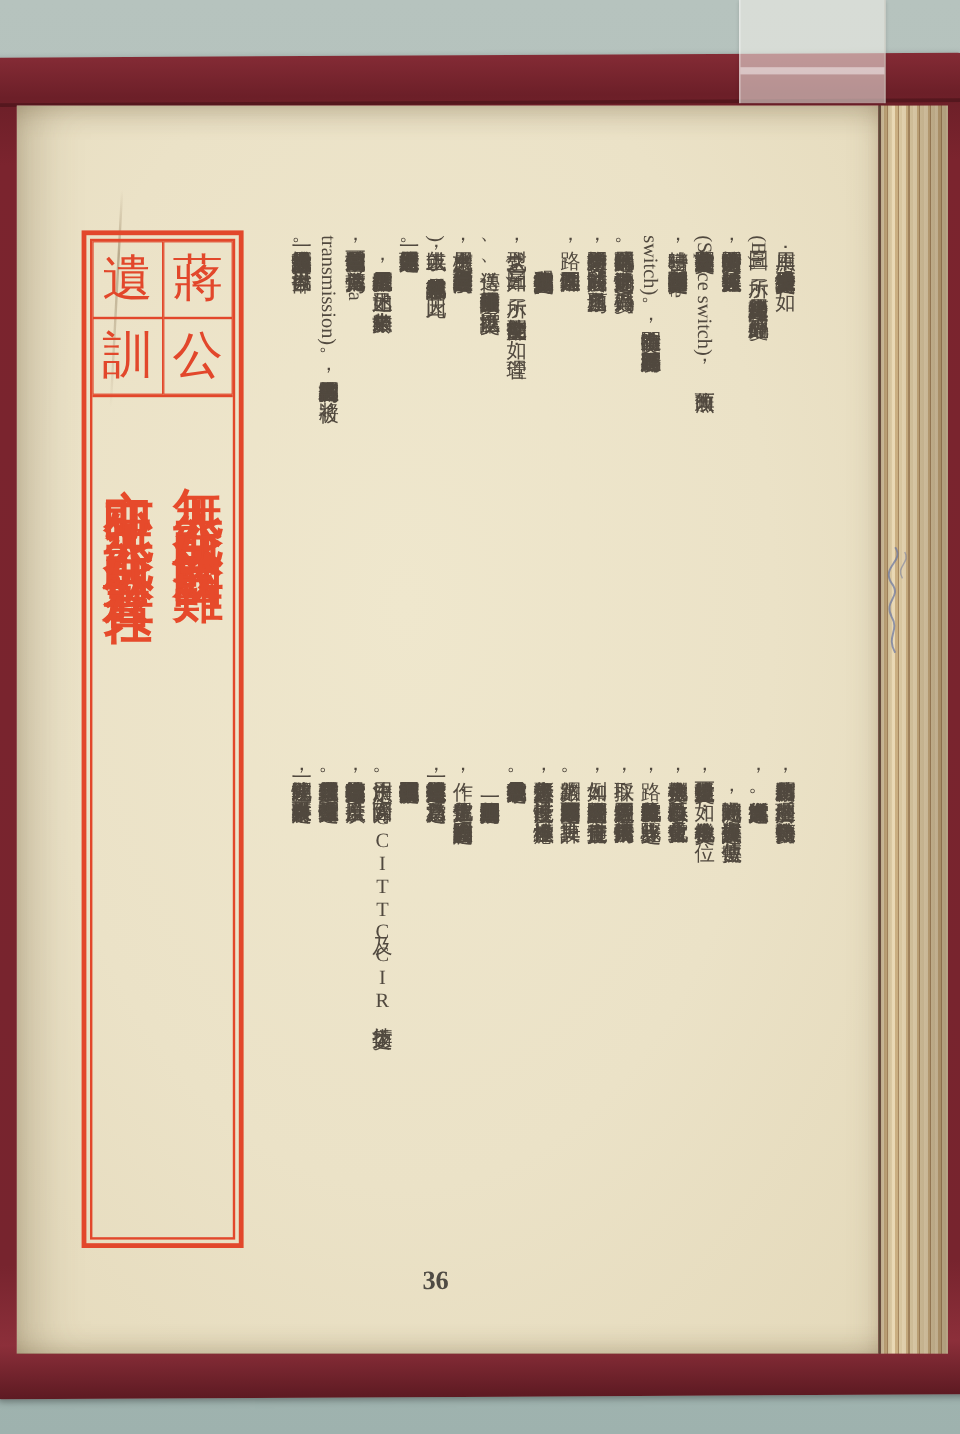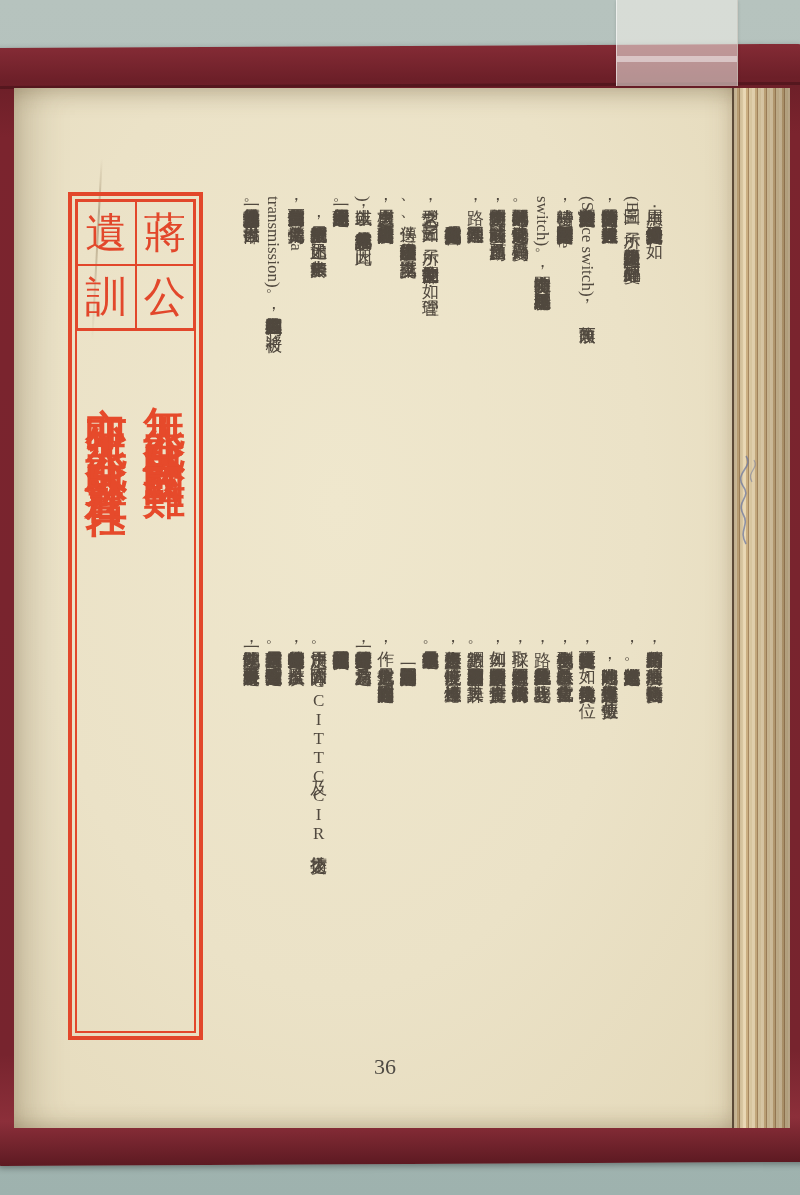--- a/index.html
+++ b/index.html
@@ -60,22 +60,22 @@
   
   .band{position:absolute;left:237px;width:428px;display:flex;
         flex-direction:row-reverse;justify-content:flex-start;}
   .band-top{top:196px;height:422px;}
   .band-bottom{top:638px;height:418px;}
   .tcol{flex:0 0 auto;width:22.4px;writing-mode:vertical-rl;text-orientation:mixed;
         line-height:22.4px;font-size:17px;color:#51493f;letter-spacing:0;
         white-space:nowrap;}
   .tcol.upright{text-orientation:upright;}
 
-  .page-number{position:absolute;left:352px;top:1054px;width:44px;text-align:right;
-               font-size:22px;color:#4f4b44;}
+  .page-number{position:absolute;left:352px;top:1054px;width:44px;text-align:left;
+               font-size:22px;color:#4f4b44;font-weight:bold;}
 </style>
 </head>
 <body>
 
 <div class="scene">
   <div class="bg"></div>
   <div class="cover"></div>
   <div class="page"></div>
   <div class="stack"></div>
   <div class="tape"></div>

